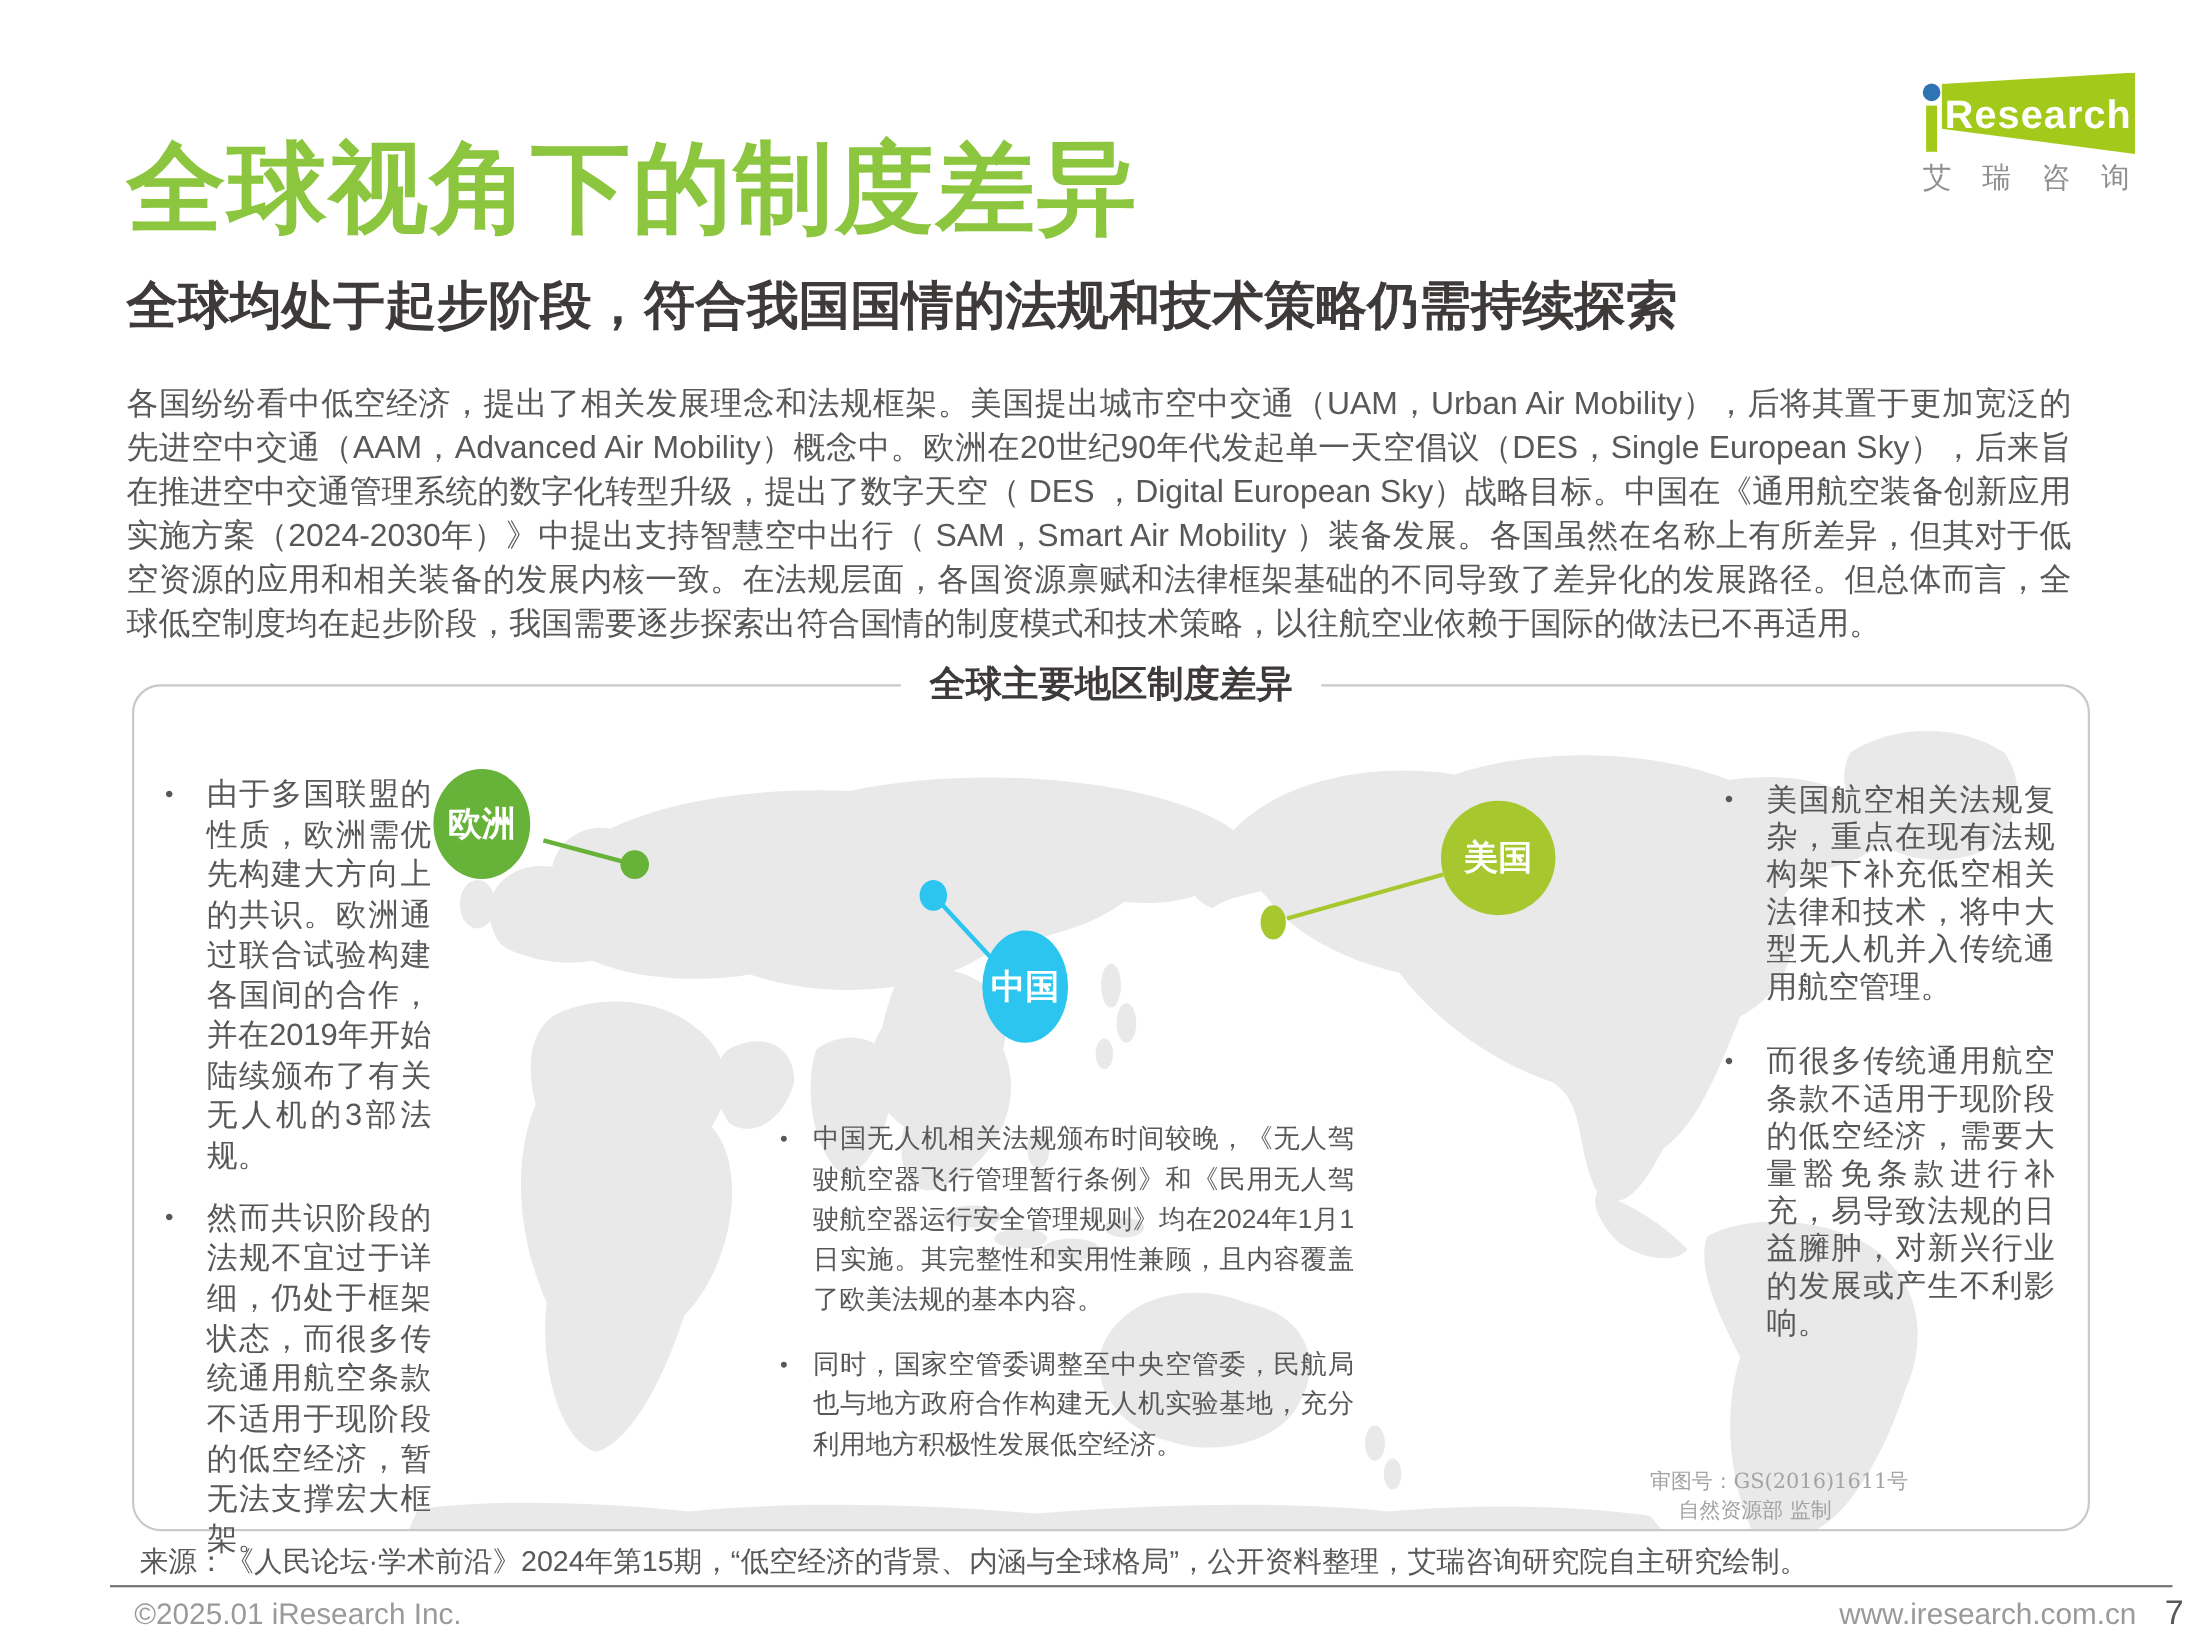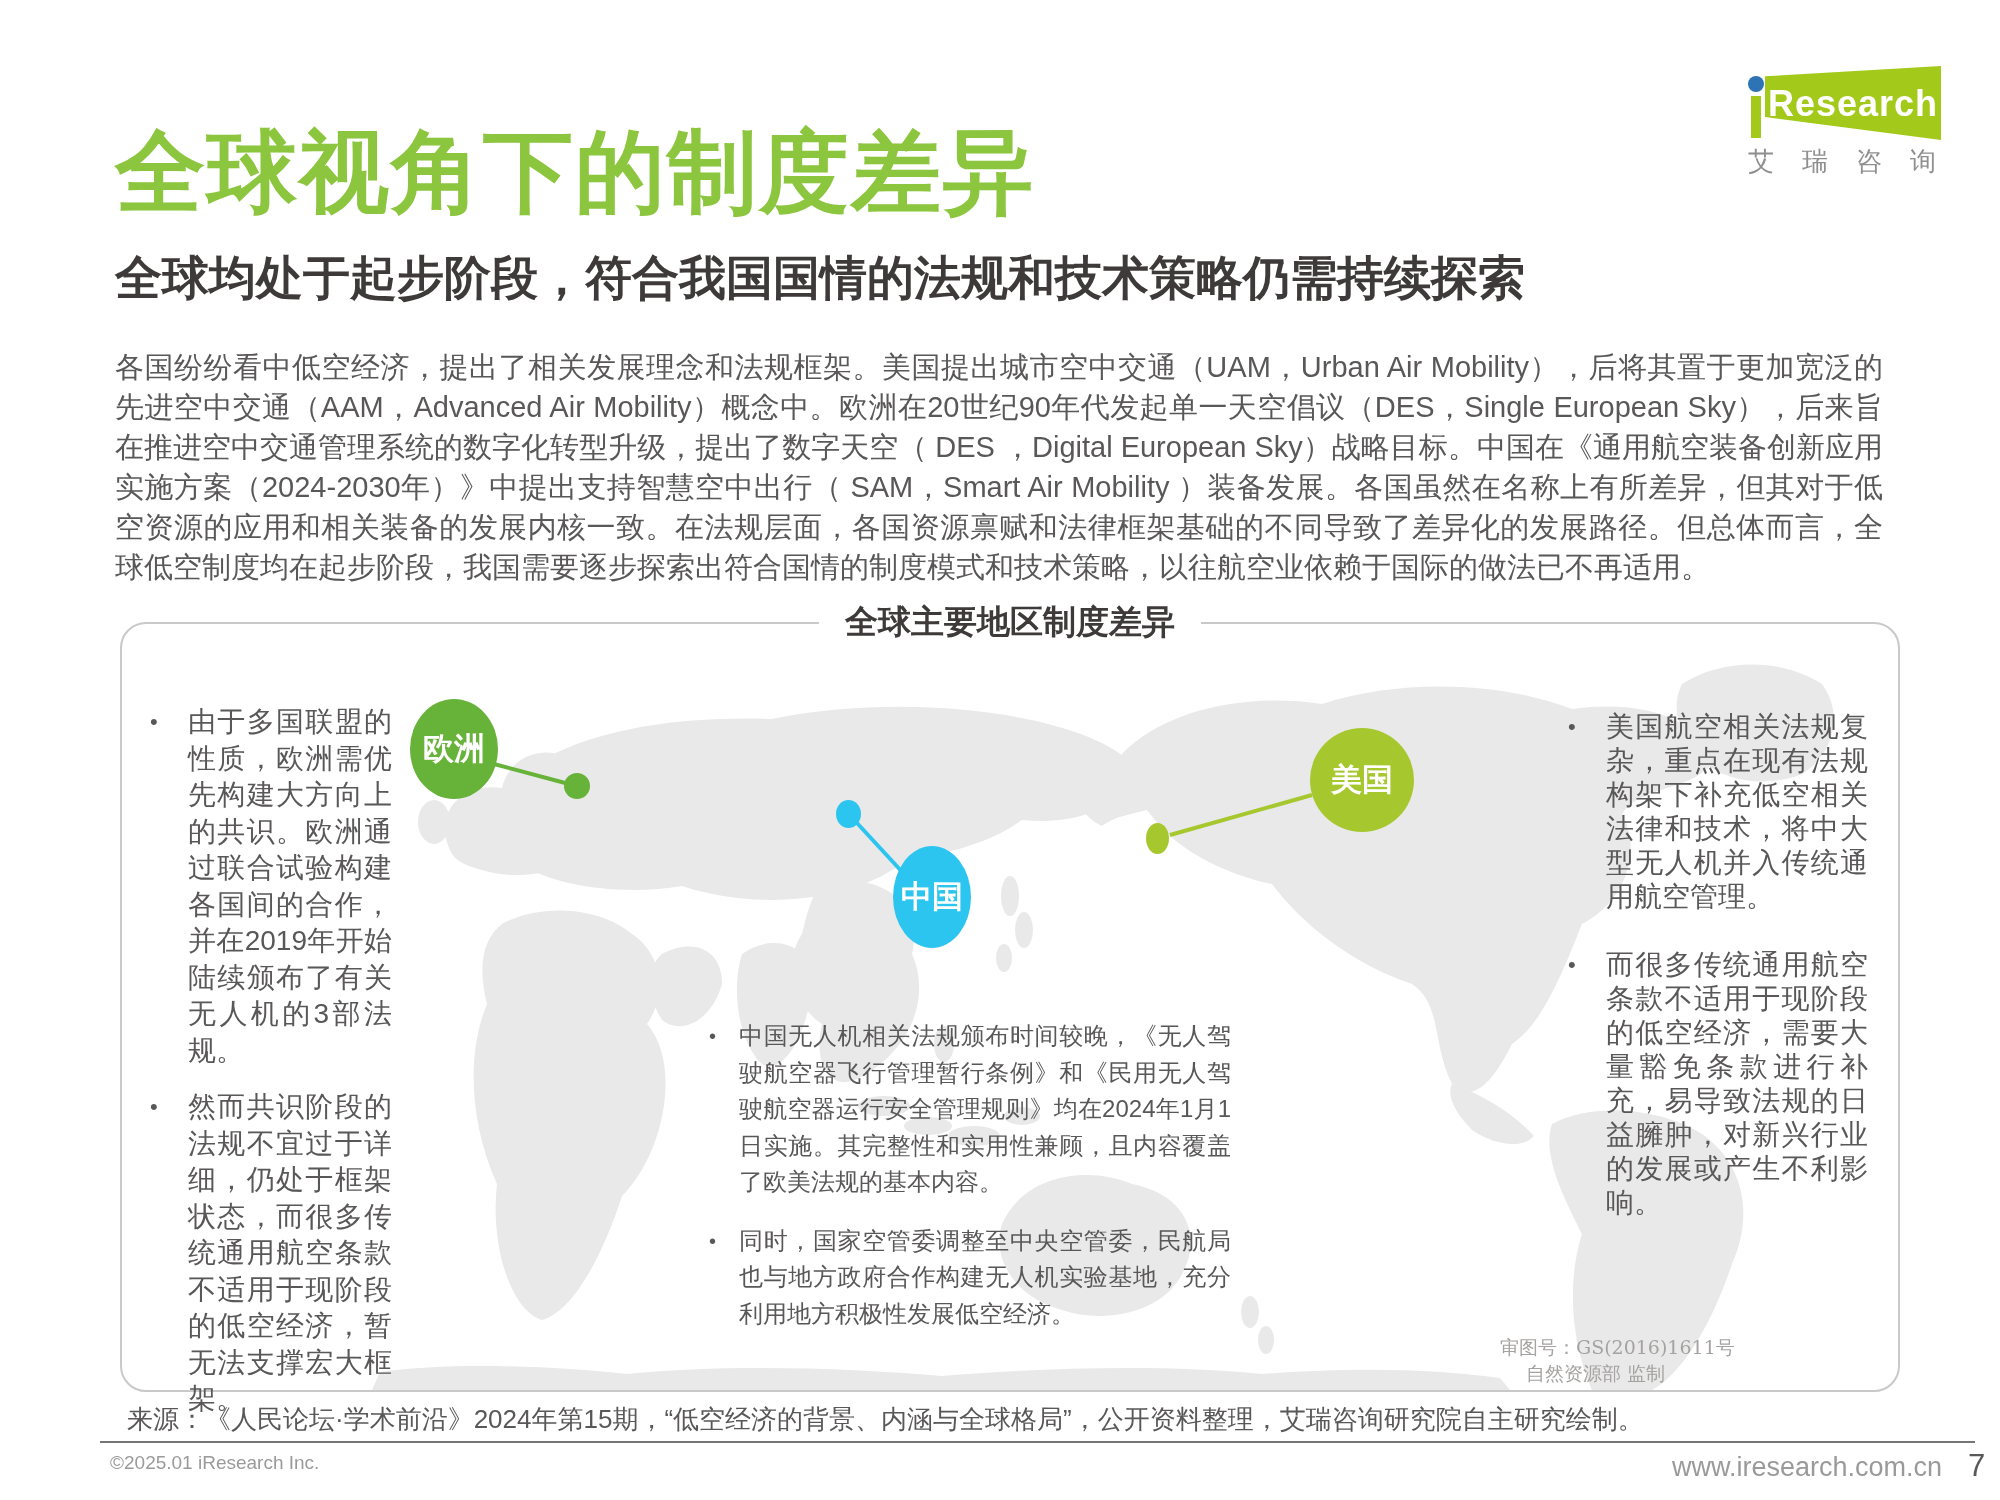--- a/index.html
+++ b/index.html
@@ -28,21 +28,21 @@
   .chart-box{position:absolute;left:120px;top:622px;width:1756px;height:766px;
              border:2px solid #c9c9c9;border-radius:26px;background:#fff;padding-left:20px;}
   .chart-title{position:absolute;left:50%;top:-24px;transform:translateX(-50%);
                background:#fff;padding:0 26px;font-size:33px;font-weight:bold;color:#3e3a39;
                white-space:nowrap;z-index:4;}
   .world-map{position:absolute;left:0;top:0;width:1756px;height:766px;z-index:0;}
   .connectors{position:absolute;left:0;top:0;width:1756px;height:766px;z-index:1;}
 
   .badge{position:absolute;border-radius:50%;display:flex;align-items:center;justify-content:center;
          color:#fff;font-size:31px;font-weight:bold;z-index:2;}
-  .badge-europe{left:288px;top:75px;width:88px;height:100px;background:#67b238;}
+  .badge-europe{left:272px;top:75px;width:88px;height:100px;background:#67b238;}
   .badge-china{left:771px;top:222px;width:78px;height:102px;background:#2cc5f0;}
   .badge-usa{left:1188px;top:104px;width:104px;height:104px;background:#a6c82e;}
   .map-dot{position:absolute;border-radius:50%;z-index:2;}
   .dot-europe{left:442px;top:149px;width:26px;height:26px;background:#67b238;}
   .dot-china{left:714px;top:176px;width:25px;height:28px;background:#2cc5f0;}
   .dot-usa{left:1024px;top:199px;width:23px;height:31px;background:#a6c82e;}
 
   .col{position:absolute;z-index:3;}
   .col-left{left:28px;top:80px;width:246px;}
   .col-center{left:587px;top:394px;width:524px;}
@@ -61,21 +61,21 @@
   .col-right .btext{width:262px;font-size:28px;line-height:34px;}
 
   .map-note{position:absolute;left:1378px;top:710px;z-index:3;
             font-family:"DejaVu Serif","Liberation Serif",serif;
             font-size:19px;line-height:26px;color:#a5a3a1;}
   .map-note .line2{padding-left:26px;}
 
   
   .source-line{position:absolute;left:115px;top:1402px;width:1770px;font-size:26px;color:#595757;margin-left:12px;}
   .footer-rule{position:absolute;left:100px;top:1441px;width:1875px;border-top:2px solid #757575;}
-  .copyright{position:absolute;left:110px;top:1452px;font-size:19px;color:#9a9a9a;}
+  .copyright{position:absolute;left:122px;top:1452px;font-size:27px;color:#9a9a9a;}
   .website{position:absolute;left:1672px;top:1452px;font-size:27px;color:#9a9a9a;}
   .page-number{position:absolute;left:1968px;top:1448px;font-size:31px;color:#595757;}
 </style>
 </head>
 <body>
 
 <div class="page">
 
   <div class="logo">
     <div class="logo-mark">

